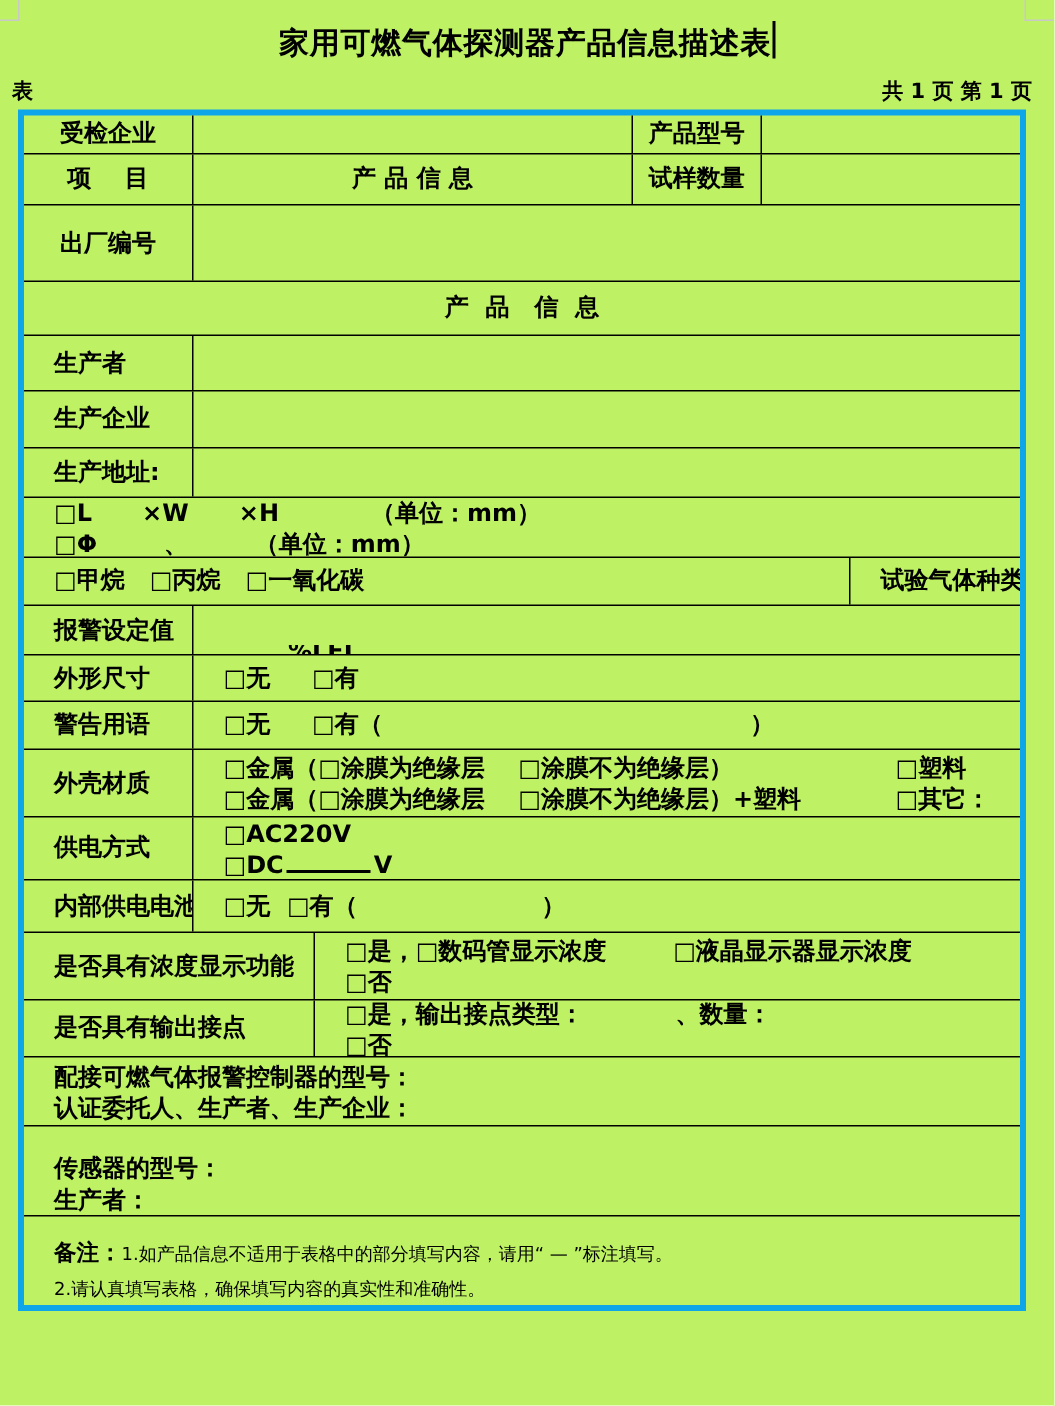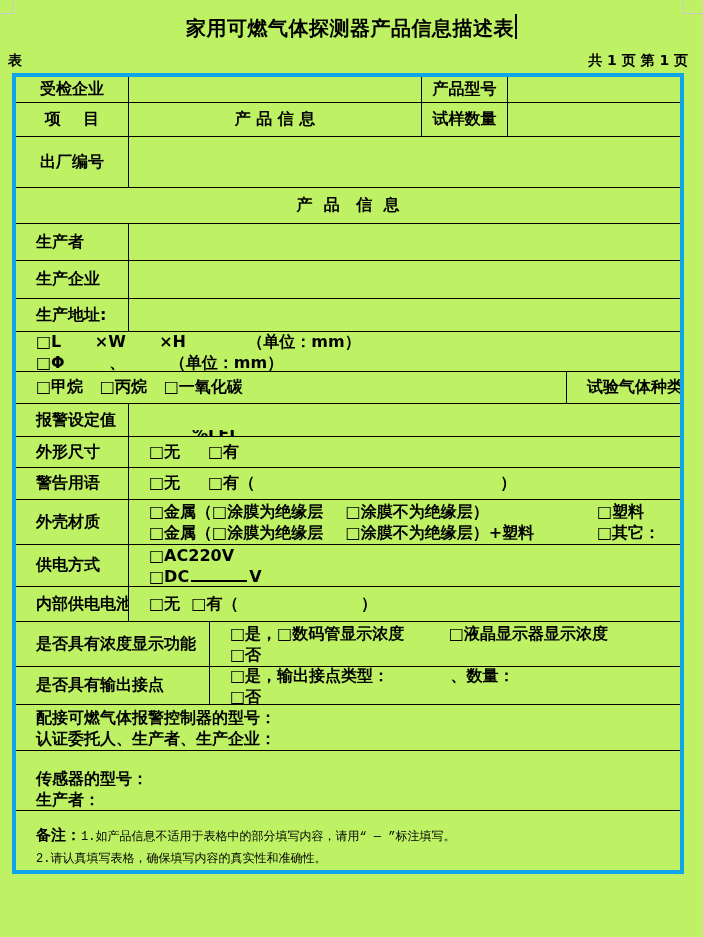--- a/index.html
+++ b/index.html
@@ -12,21 +12,21 @@
   #corner-tr{right:0;width:19px;border-left:1px solid #c9c9c9;border-bottom:1px solid #c9c9c9;}
 
   .title{margin-top:14px;text-align:center;font-size:20px;font-weight:bold;letter-spacing:.5px;}
   .cursor{display:inline-block;width:2px;height:25px;background:#000;vertical-align:-4px;margin-left:1px;}
 
   .meta{display:flex;justify-content:space-between;align-items:flex-end;
         margin:10px 15px 3px 8px;font-size:14px;font-weight:bold;}
 
   .table{margin-left:12px;width:672px;border:4px solid #0ea5e9;box-sizing:border-box;}
   .tr{display:flex;border-bottom:1px solid #000;box-sizing:border-box;}
-  .tr:last-child{border-bottom:none;font-family:Liberation Mono, monospace;}
+  .tr:last-child{border-bottom:none;}
   .td{box-sizing:border-box;border-right:1px solid #000;display:flex;flex-direction:column;
       justify-content:center;font-weight:bold;font-size:16px;white-space:pre;overflow:hidden;}
   .td:last-child{border-right:none;}
   .center{align-items:center;}
   .pad{padding-left:20px;}
   .top{justify-content:flex-end;padding-top:4px;margin-top:11px;}
   .w-label{width:113px;flex:none;}
   .w-mid{width:293px;flex:none;}
   .w-small{width:86px;flex:none;}
   .w-wide-label{width:194px;flex:none;}

